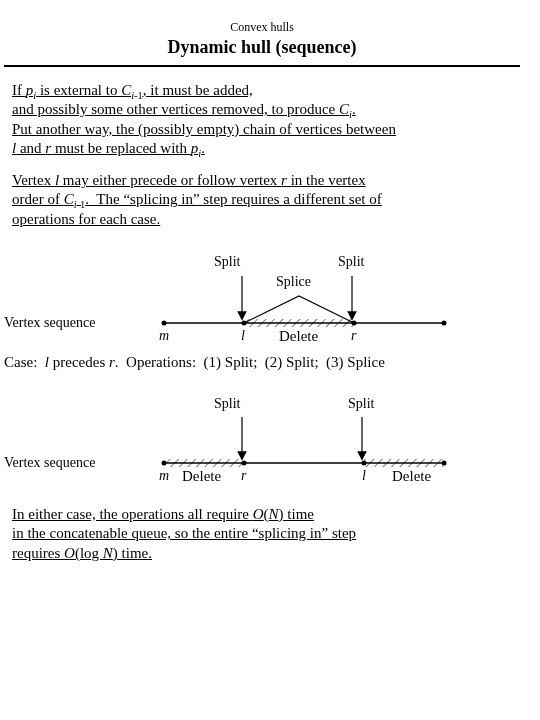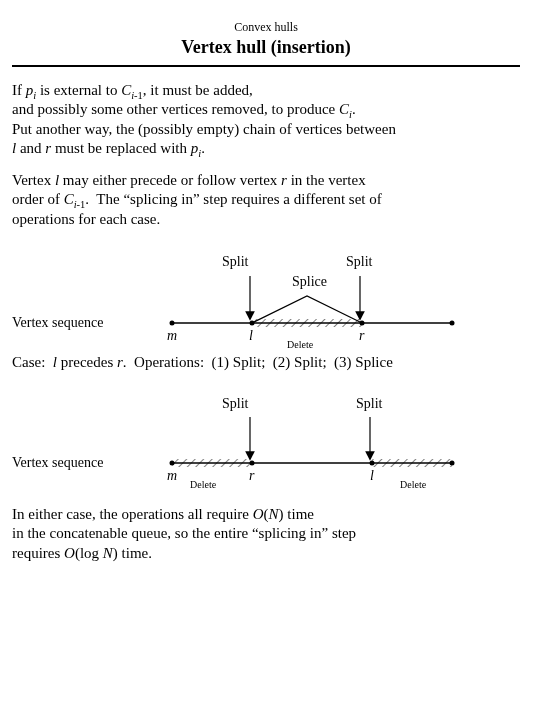--- a/index.html
+++ b/index.html
@@ -7,21 +7,21 @@
     padding: 0;
     font-family: "Times New Roman", Times, serif;
     background: #fff;
     color: #000;
     width: 540px;
     height: 720px;
     font-size: 15px;
     line-height: 1.3;
   }
   .page {
-    padding: 20px 20px 10px 12px;
+    padding: 20px 20px 10px 4px;
   }
   .supertitle {
     text-align: center;
     font-size: 12px;
   }
   .title {
     text-align: center;
     font-weight: bold;
     font-size: 18px;
     margin-bottom: 6px;
@@ -29,21 +29,22 @@
   .rule {
     border: none;
     border-top: 2px solid #000;
     margin: 0 0 14px 0;
   }
   .heading {
     font-weight: bold;
     margin-top: 6px;
   }
   .para {
-    margin: 0 0 12px 0;
+    margin: 0 0 12px 8px;
+    text-decoration: underline;
   }
   .ital { font-style: italic; }
   sub { font-size: 0.7em; vertical-align: sub; line-height: 0; }
   .figwrap {
     position: relative;
     height: 110px;
     margin: 4px 0 2px 0;
   }
   .figwrap2 {
     position: relative;
@@ -56,32 +57,31 @@
     font-size: 14px;
     text-align: left;
   }
   .axislbl {
     position: absolute;
     font-size: 14px;
     font-family: Liberation Serif, serif;
   }
   .smalllbl {
     position: absolute;
-    font-size: 10px;
-    margin-top: 11px;
+    font-size: 15px;
   }
   .caseline { margin: 0 0 14px 0; }
 </style>
 </head>
 <body>
 
 <div class="page">
 
   <div class="supertitle">Convex hulls</div>
-  <div class="title">Vertex hull (insertion)</div>
+  <div class="title">Dynamic hull (sequence)</div>
   <hr class="rule">
 
 
   <div class="para">If <span class="ital">p<sub>i</sub></span> is external to <span class="ital">C<sub>i</sub></span><sub>-1</sub>, it must be added,<br>and possibly some other vertices removed, to produce <span class="ital">C<sub>i</sub></span>.<br>Put another way, the (possibly empty) chain of vertices between<br><span class="ital">l</span> and <span class="ital">r</span> must be replaced with <span class="ital">p<sub>i</sub></span>.</div>
 
   <div class="para">Vertex <span class="ital">l</span> may either precede or follow vertex <span class="ital">r</span> in the vertex<br>order of <span class="ital">C<sub>i</sub></span><sub>-1</sub>.&nbsp; The “splicing in” step requires a different set of<br>operations for each case.</div>
 
   <div class="figwrap">
     <svg width="500" height="110" viewBox="0 0 500 110">
       <defs>
@@ -102,21 +102,21 @@
       <circle cx="350" cy="82" r="2.5"></circle>
       <circle cx="440" cy="82" r="2.5"></circle>
 
       <polyline points="240,82 295,55 350,82" fill="none" stroke="#000" stroke-width="1.2"></polyline>
 
       <line x1="238" y1="35" x2="238" y2="75" stroke="#000" stroke-width="1.2" marker-end="url(#arrowhead)"></line>
       <line x1="348" y1="35" x2="348" y2="75" stroke="#000" stroke-width="1.2" marker-end="url(#arrowhead)"></line>
     </svg>
     <div class="arrowlbl" style="left:210px; top:12px;">Split</div>
     <div class="arrowlbl" style="left:334px; top:12px;">Split</div>
-    <div class="arrowlbl" style="left:280px; top:32px;">Splice</div>
+    <div class="arrowlbl" style="left:272px; top:32px;">Splice</div>
     <div class="axislbl" style="left:0px; top:73px;">Vertex sequence</div>
     <div class="axislbl ital" style="left:155px; top:86px;">m</div>
     <div class="axislbl ital" style="left:237px; top:86px;">l</div>
     <div class="smalllbl" style="left:275px; top:86px;">Delete</div>
     <div class="axislbl ital" style="left:347px; top:86px;">r</div>
   </div>
 
   <div class="caseline">Case: &nbsp;<span class="ital">l</span> precedes <span class="ital">r</span>.&nbsp; Operations: &nbsp;(1) Split; &nbsp;(2) Split; &nbsp;(3) Splice</div>
 
   <div class="figwrap2">

